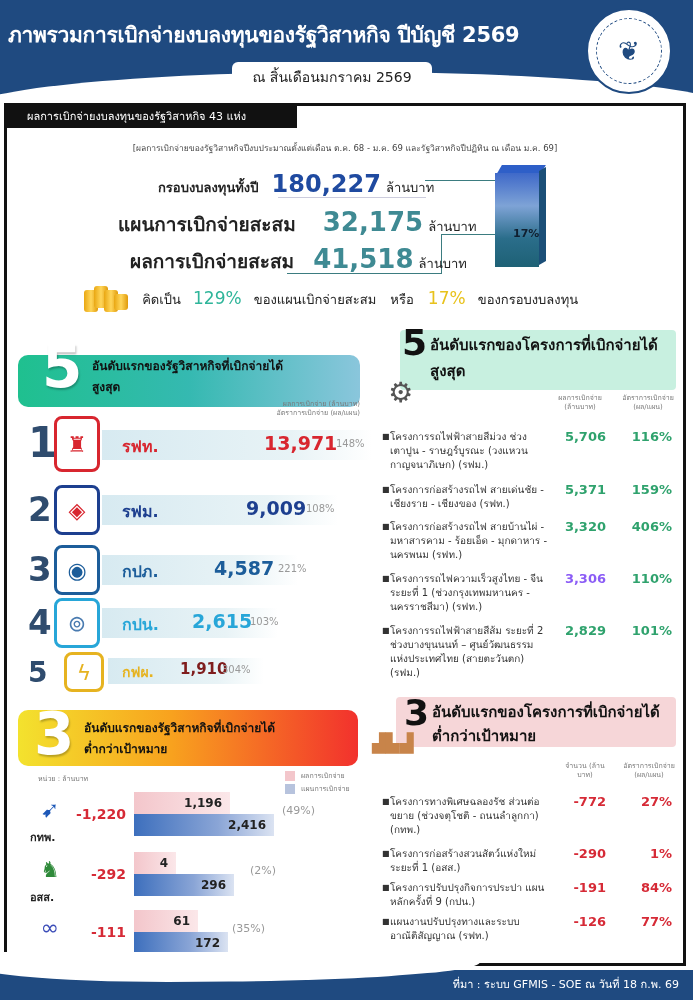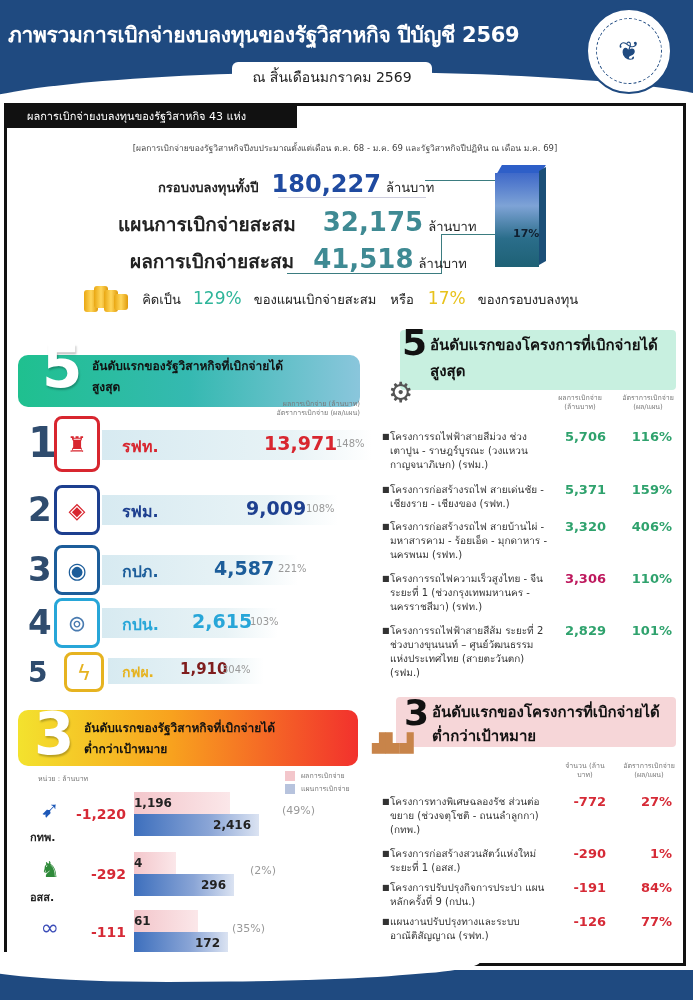--- a/index.html
+++ b/index.html
@@ -39,21 +39,21 @@
 .rank-pct{position:absolute;top:18px;font-size:10px;color:#999}
 .proj-row{position:absolute;left:382px;width:296px;font-size:10px;line-height:14px;color:#333}
 .proj-row .b{position:absolute;left:0;top:0;font-size:8px}
 .proj-row .t{position:absolute;left:8px;top:0;width:160px}
 .proj-row .v{position:absolute;left:178px;top:0;width:46px;text-align:right;font-weight:bold;font-size:13px}
 .proj-row .p{position:absolute;left:236px;top:0;width:54px;text-align:right;font-weight:bold;font-size:13px}
 .low-row{position:absolute;left:28px;width:340px;height:58px}
 .low-logo{position:absolute;left:0;top:0;width:44px;height:34px;display:flex;align-items:center;justify-content:center;font-size:22px}
 .low-abbr{position:absolute;left:2px;top:36px;font-size:11px;font-weight:bold;color:#222}
 .low-diff{position:absolute;left:42px;top:14px;width:56px;text-align:right;font-size:14px;font-weight:bold;color:#d62a36}
-.bar-actual{position:absolute;left:106px;top:0;height:22px;background:linear-gradient(90deg,#f3c6cb,#fbe7e9);text-align:left;font-size:12px;font-weight:bold;line-height:22px;padding-right:8px;color:#222}
+.bar-actual{position:absolute;left:106px;top:0;height:22px;background:linear-gradient(90deg,#f3c6cb,#fbe7e9);text-align:right;font-size:12px;font-weight:bold;line-height:22px;padding-right:8px;color:#222}
 .bar-plan{position:absolute;left:106px;top:22px;height:22px;background:linear-gradient(90deg,#3d6fbd,#8aa5d6 60%,#dbe3f2);text-align:right;font-size:12px;font-weight:bold;line-height:22px;padding-right:8px;color:#222}
 .low-pct{position:absolute;top:12px;font-size:11px;color:#999}
 .legend{position:absolute;left:285px;top:770px;font-size:7px;color:#777;line-height:13px}
 .legend .sw{display:inline-block;width:10px;height:10px;vertical-align:middle;margin-right:6px}
 .footer{position:absolute;left:0;top:970px;width:693px;height:30px;background:#1f4a80}
 .footer-curve{position:absolute;left:-40px;top:-18px;width:520px;height:30px;background:#fff;border-radius:0 0 60% 40%/0 0 20px 20px}
 .footer-text{position:absolute;right:14px;top:5px;color:#fff;font-size:11px}
 </style>
 </head>
 <body>
@@ -187,21 +187,21 @@
 </div>
 <div class="proj-row" style="top:520px;">
   <span class="b">■</span>
   <div class="t">โครงการก่อสร้างรถไฟ สายบ้านไผ่ - มหาสารคาม - ร้อยเอ็ด - มุกดาหาร - นครพนม (รฟท.)</div>
   <div class="v" style="color:#2fa26d">3,320</div>
   <div class="p" style="color:#2fa26d">406%</div>
 </div>
 <div class="proj-row" style="top:572px;">
   <span class="b">■</span>
   <div class="t">โครงการรถไฟความเร็วสูงไทย - จีน ระยะที่ 1 (ช่วงกรุงเทพมหานคร - นครราชสีมา) (รฟท.)</div>
-  <div class="v" style="color:#be185d">3,306</div>
+  <div class="v" style="color:#8b5cf6">3,306</div>
   <div class="p" style="color:#2fa26d">110%</div>
 </div>
 <div class="proj-row" style="top:624px;">
   <span class="b">■</span>
   <div class="t">โครงการรถไฟฟ้าสายสีส้ม ระยะที่ 2 ช่วงบางขุนนนท์ – ศูนย์วัฒนธรรมแห่งประเทศไทย (สายตะวันตก) (รฟม.)</div>
   <div class="v" style="color:#2fa26d">2,829</div>
   <div class="p" style="color:#2fa26d">101%</div>
 </div>
 
 <div class="h-banner" style="left:18px;top:710px;width:340px;height:56px;background:linear-gradient(90deg,#f3e22e,#f8a21e 45%,#f2312d);"></div>
@@ -214,21 +214,21 @@
 <div class="legend">
   <div><span class="sw" style="background:#f3c6cb"></span><span>ผลการเบิกจ่าย</span></div>
   <div><span class="sw" style="background:#b7c3dd"></span><span>แผนการเบิกจ่าย</span></div>
 </div>
 
 <div class="low-row" style="top:792px;">
   <div class="low-logo" style="color:#1d58b8;">➹</div>
   <div class="low-abbr">กทพ.</div>
   <div class="low-diff">-1,220</div>
   <div class="bar-actual" style="width:96px">1,196</div>
-  <div class="bar-plan" style="width:125px">2,416</div>
+  <div class="bar-plan" style="width:140px">2,416</div>
   <div class="low-pct" style="left:254px">(49%)</div>
 </div>
 <div class="low-row" style="top:852px;">
   <div class="low-logo" style="color:#2f8a3a;">♞</div>
   <div class="low-abbr">อสส.</div>
   <div class="low-diff">-292</div>
   <div class="bar-actual" style="width:42px">4</div>
   <div class="bar-plan" style="width:100px">296</div>
   <div class="low-pct" style="left:222px">(2%)</div>
 </div>
@@ -271,13 +271,14 @@
 </div>
 <div class="proj-row" style="top:915px;">
   <span class="b">■</span>
   <div class="t">แผนงานปรับปรุงทางและระบบอาณัติสัญญาณ (รฟท.)</div>
   <div class="v" style="color:#d62a36">-126</div>
   <div class="p" style="color:#d62a36">77%</div>
 </div>
 
 <div class="footer">
   <div class="footer-curve"></div>
+  <div class="footer-text">ที่มา : ระบบ GFMIS - SOE ณ วันที่ 18 ก.พ. 69</div>
 </div>
 
 </body></html>

